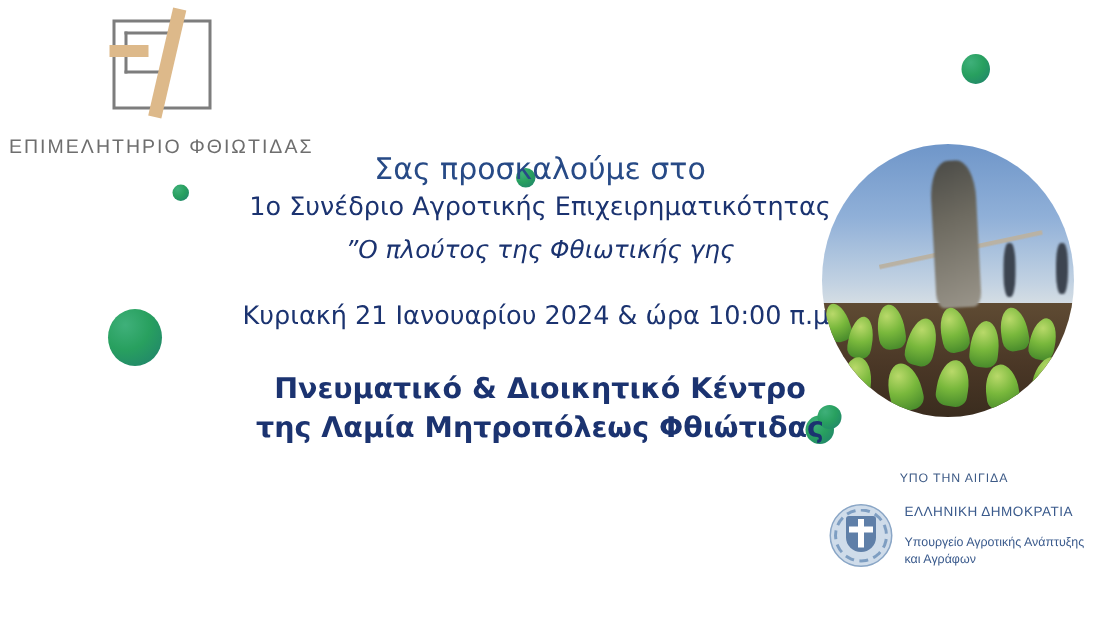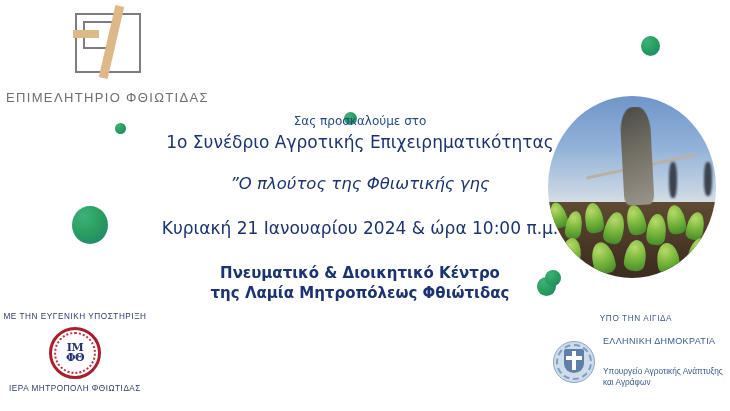--- a/index.html
+++ b/index.html
@@ -108,50 +108,50 @@
     color: #1b3370;
   }
   .inv-title {
     font-size: 26px;
     font-weight: bold;
     letter-spacing: 0.4px;
     line-height: 1.1;
     color: #1b3370;
   }
   .inv-line1 {
-    margin-top: 36px;
-    font-size: 12px;
+    margin-top: 22px;
+    font-size: 20px;
     font-weight: 400;
     color: #274a86;
     line-height: 1.25;
   }
   .inv-line2 {
     margin-top: 3px;
     font-size: 17px;
     font-weight: 500;
     color: #1b3370;
     line-height: 1.25;
   }
   .inv-quote {
-    margin-top: 19px;
+    margin-top: 6px;
     font-size: 16.5px;
     font-style: italic;
     font-weight: 500;
     color: #1b3370;
     line-height: 1.42;
   }
   .inv-when {
     margin-top: 22px;
     font-size: 17px;
     font-weight: 500;
     color: #1b3370;
   }
   .inv-venue {
     margin-top: 25px;
-    font-size: 15px;
+    font-size: 19px;
     font-weight: bold;
     color: #1b3370;
     line-height: 1.38;
   }
   .inv-address {
     margin-top: 17px;
     font-size: 14px;
     font-weight: 400;
     color: #2c4c85;
   }
@@ -293,21 +293,21 @@
     font-size: 8.2px;
     letter-spacing: 0.6px;
     color: #3d5a86;
     font-family: "Liberation Sans", sans-serif;
     text-align: center;
     width: 130px;
     margin-left: 18px;
   }
   .aegis-row {
     display: flex;
-    align-items: center;
+    align-items: flex-end;
     margin-top: 13px;
   }
   .emblem {
     position: relative;
     width: 42px;
     height: 42px;
     flex: 0 0 42px;
   }
   .emblem-circle {
     position: absolute;
@@ -353,21 +353,21 @@
     font-family: "Liberation Sans", sans-serif;
   }
   .aegis-t1 {
     font-size: 9px;
     letter-spacing: 0.35px;
     font-weight: 500;
     white-space: nowrap;
   }
   .aegis-t2 {
     font-size: 8.3px;
-    margin-top: 20px;
+    margin-top: 10px;
     line-height: 1.35;
     white-space: nowrap;
   }
 </style>
 </head>
 <body>
 
 <div id="poster">
 
   <div class="dot" style="left:115px; top:123px; width:11px; height:11px;"></div>
@@ -417,32 +417,20 @@
     <div class="leaf" style="left:59%; top:65%; width:19px; height:31px; transform:rotate(6deg);"></div>
     <div class="leaf" style="left:71%; top:60%; width:18px; height:29px; transform:rotate(-10deg);"></div>
     <div class="leaf" style="left:83%; top:64%; width:17px; height:28px; transform:rotate(12deg);"></div>
     <div class="leaf" style="left:8%;  top:78%; width:20px; height:30px; transform:rotate(8deg);"></div>
     <div class="leaf" style="left:26%; top:80%; width:22px; height:32px; transform:rotate(-14deg);"></div>
     <div class="leaf" style="left:46%; top:79%; width:21px; height:31px; transform:rotate(9deg);"></div>
     <div class="leaf" style="left:65%; top:81%; width:22px; height:30px; transform:rotate(-7deg);"></div>
     <div class="leaf" style="left:84%; top:78%; width:20px; height:29px; transform:rotate(13deg);"></div>
   </div>
 
-  <div class="support">
-    <div class="support-kicker">ΜΕ ΤΗΝ ΕΥΓΕΝΙΚΗ ΥΠΟΣΤΗΡΙΞΗ</div>
-    <div class="seal">
-      <div class="seal-outer"></div>
-      <div class="seal-ring"></div>
-      <div class="seal-mono">
-        <span>ΙΜ</span>
-        <span>ΦΘ</span>
-      </div>
-    </div>
-    <div class="support-name">ΙΕΡΑ ΜΗΤΡΟΠΟΛΗ ΦΘΙΩΤΙΔΑΣ</div>
-  </div>
 
   <div class="aegis">
     <div class="aegis-kicker">ΥΠΟ ΤΗΝ ΑΙΓΙΔΑ</div>
     <div class="aegis-row">
       <div class="emblem">
         <div class="emblem-circle"></div>
         <div class="emblem-wreath"></div>
         <div class="emblem-shield"></div>
         <div class="emblem-cross-v"></div>
         <div class="emblem-cross-h"></div>

